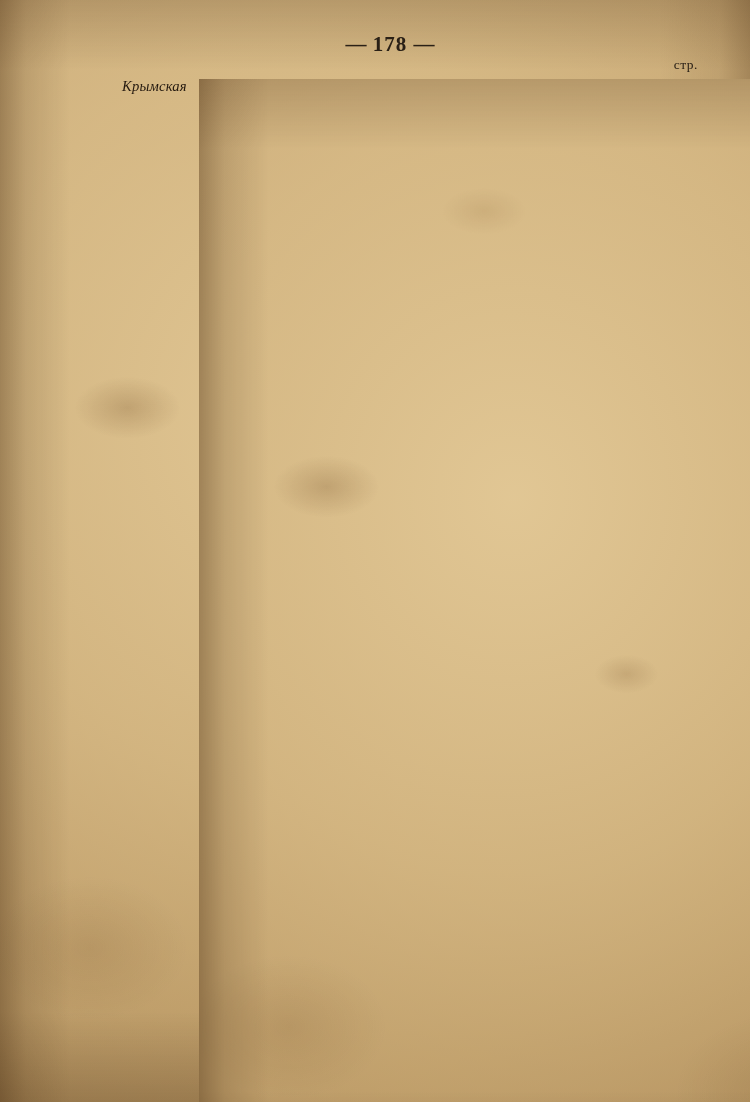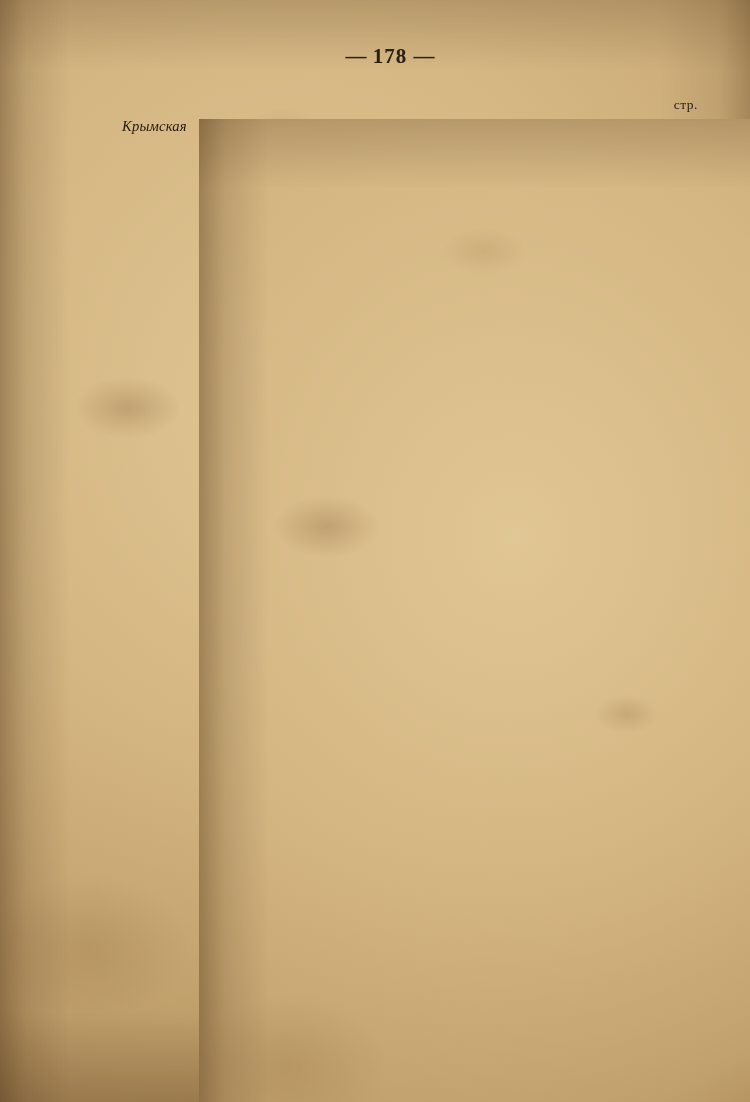--- a/index.html
+++ b/index.html
@@ -56,32 +56,31 @@
     position: relative;
     z-index: 3;
     padding: 0 48px 0 78px;
   }
 
   .page-number {
     text-align: center;
     font-size: 21px;
     font-weight: bold;
     letter-spacing: 1px;
-    padding-top: 44px;
+    padding-top: 32px;
     color: #2a2016;
   }
   .page-number .dash {
     font-weight: bold;
     letter-spacing: 0;
   }
 
   .col-head {
     text-align: right;
     font-size: 13.5px;
-    margin-top: 28px;
     margin-right: 4px;
     color: #2a2016;
     letter-spacing: 0.5px;
   }
 
   .toc {
     margin-top: 6px;
   }
 
   .entry {

